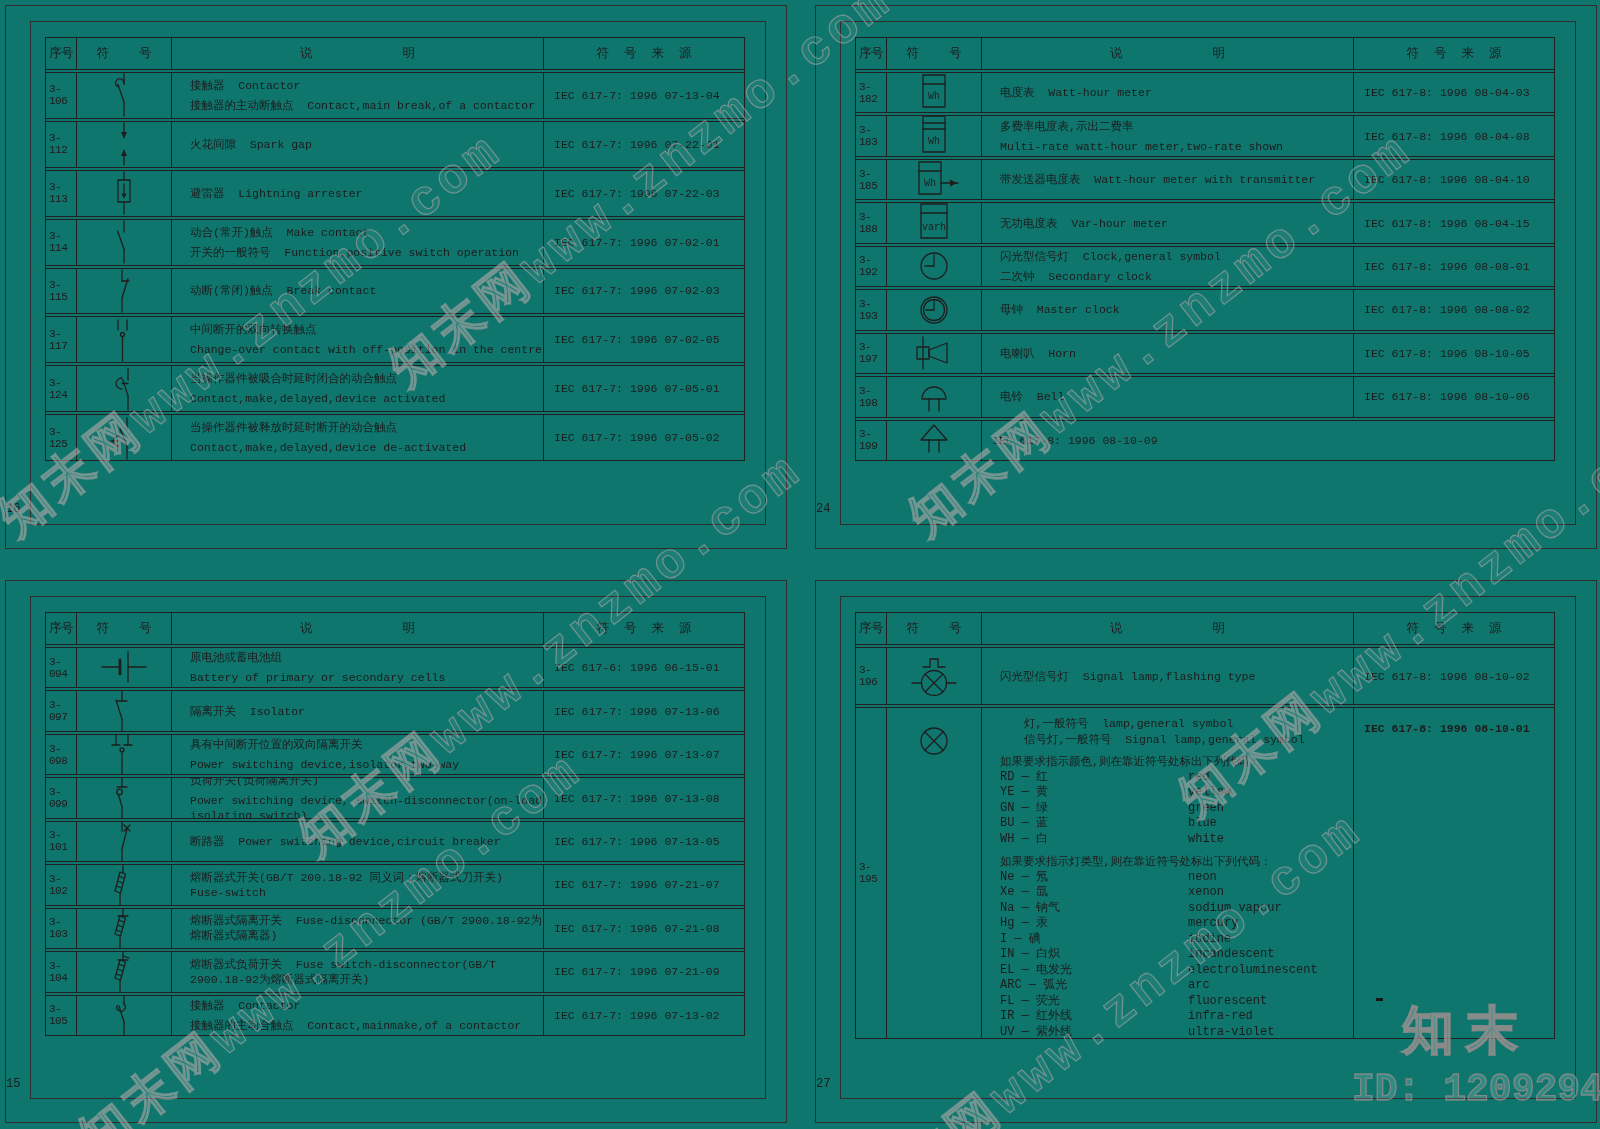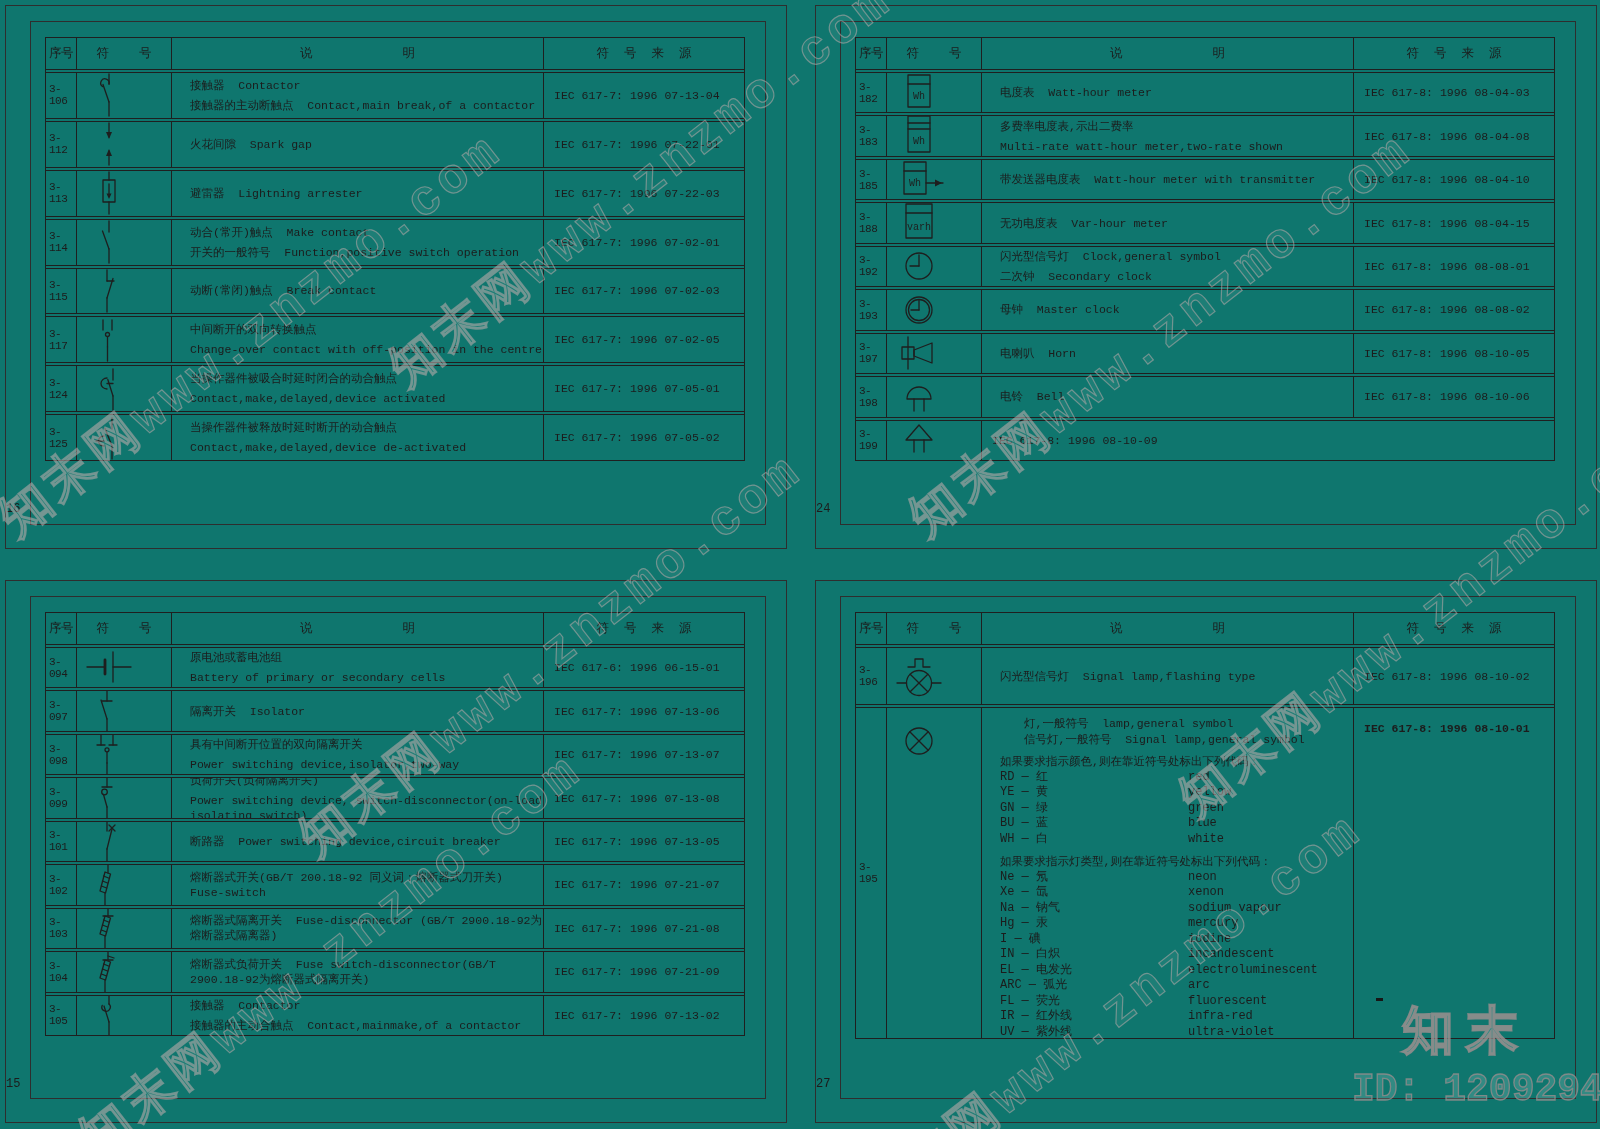--- a/index.html
+++ b/index.html
@@ -21,21 +21,21 @@
   .p-br .tbl{height:427px;}
   .t-row{display:flex;border-bottom:4px double #1f1f1f;flex:1 1 0;min-height:0;}
   .t-row:last-child{border-bottom:none;}
   .t-head{flex:0 0 31px;}
   .p-br .t-row{flex:none;}
   .p-br .t-head{flex:0 0 31px;}
   .p-br .t-row-first{flex:0 0 56px;}
   .p-br .t-big{flex:1 1 auto;}
   .c{border-right:1.2px solid #1f1f1f;box-sizing:border-box;overflow:hidden;}
   .c-no{flex:0 0 31px;display:flex;align-items:center;padding-left:3px;font-size:11px;letter-spacing:-0.5px;}
-  .c-sym{flex:0 0 95px;display:flex;align-items:center;justify-content:flex-start;}
+  .c-sym{flex:0 0 95px;display:flex;align-items:center;justify-content:center;}
   .c-desc{flex:1 1 auto;display:flex;flex-direction:column;justify-content:center;padding-left:18px;gap:5px;}
   .c-src{flex:0 0 200px;border-right:none;display:flex;align-items:center;padding-left:10px;font-size:11.5px;white-space:pre;}
   .t-head .c{display:flex;align-items:center;justify-content:center;font-size:12.5px;white-space:pre;padding:0;}
   .d-line{font-size:11.5px;line-height:15px;white-space:pre-wrap;}
   .t-big .c-desc{justify-content:flex-start;padding-top:8px;gap:0;}
   .t-big .c-sym{align-items:flex-start;padding-top:10px;}
   .t-big .c-src{align-items:flex-start;padding-top:14px;font-weight:bold;}
   .t-big .d-line{line-height:15.5px;margin-left:24px;}
   .note-line{font-size:11.5px;line-height:15.5px;margin-top:7px;white-space:pre-wrap;}
   .code-line{font-size:12px;line-height:15.5px;display:flex;white-space:pre;}

